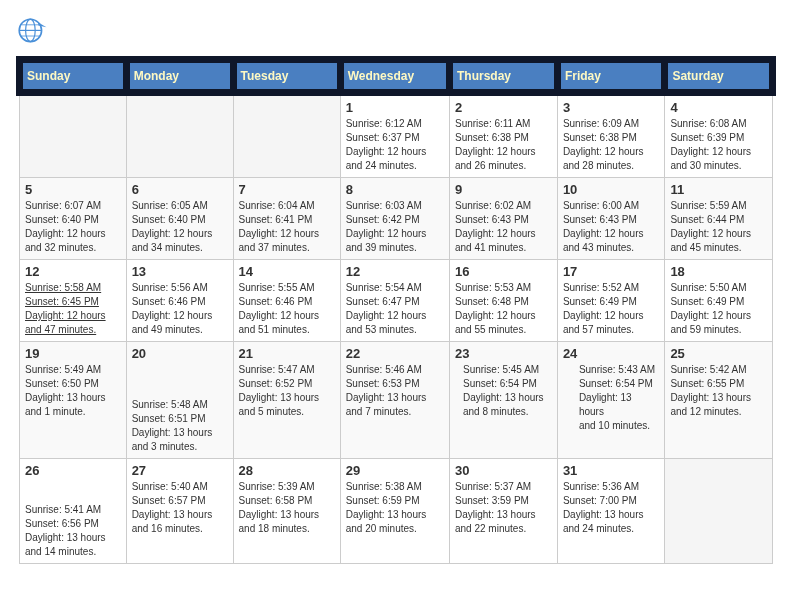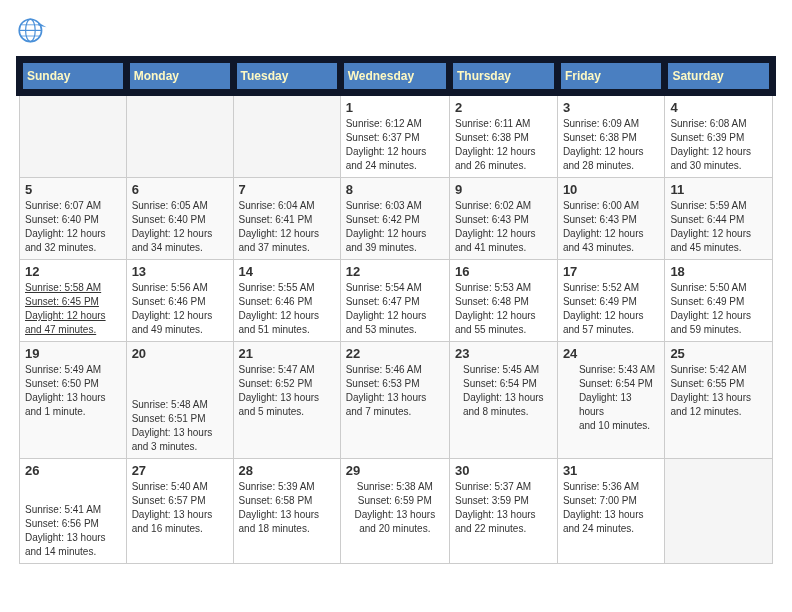--- a/index.html
+++ b/index.html
@@ -323,21 +323,21 @@
         </td>
         <td>
           <span class="day-num">28</span>
           <div class="day-info" style="white-space: pre-line;">Sunrise: 5:39 AM
 Sunset: 6:58 PM
 Daylight: 13 hours
 and 18 minutes.</div>
         </td>
         <td>
           <span class="day-num">29</span>
-          <div class="day-info" style="white-space: pre-line; text-align: center;">Sunrise: 5:38 AM
+          <div class="day-info" style="white-space: pre-line;">Sunrise: 5:38 AM
 Sunset: 6:59 PM
 Daylight: 13 hours
 and 20 minutes.</div>
         </td>
         <td>
           <span class="day-num">30</span>
           <div class="day-info" style="white-space: pre-line;">Sunrise: 5:37 AM
 Sunset: 3:59 PM
 Daylight: 13 hours
 and 22 minutes.</div>

